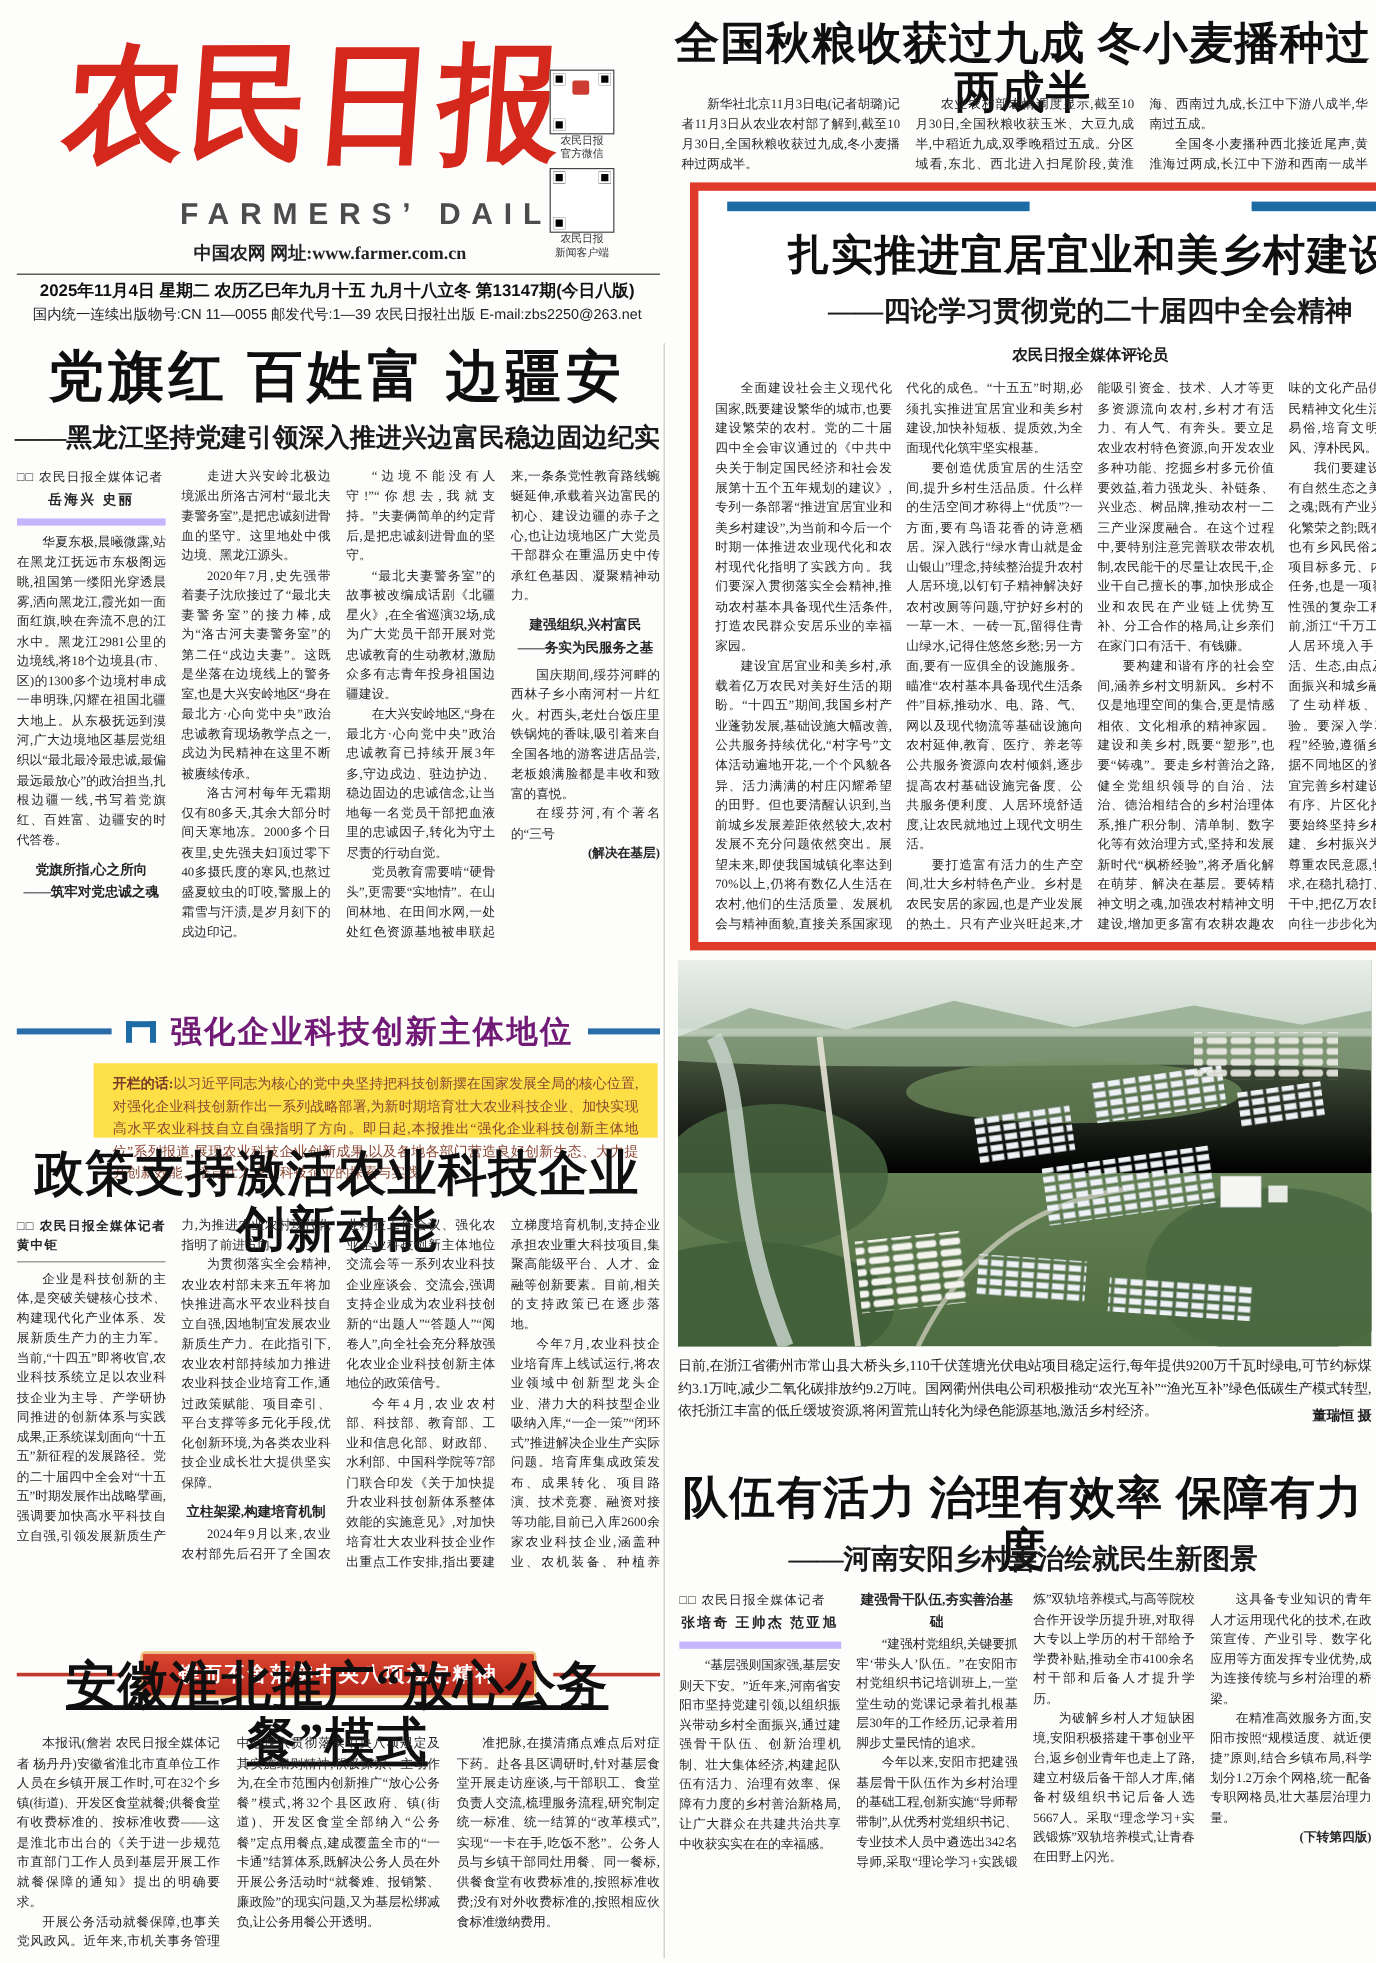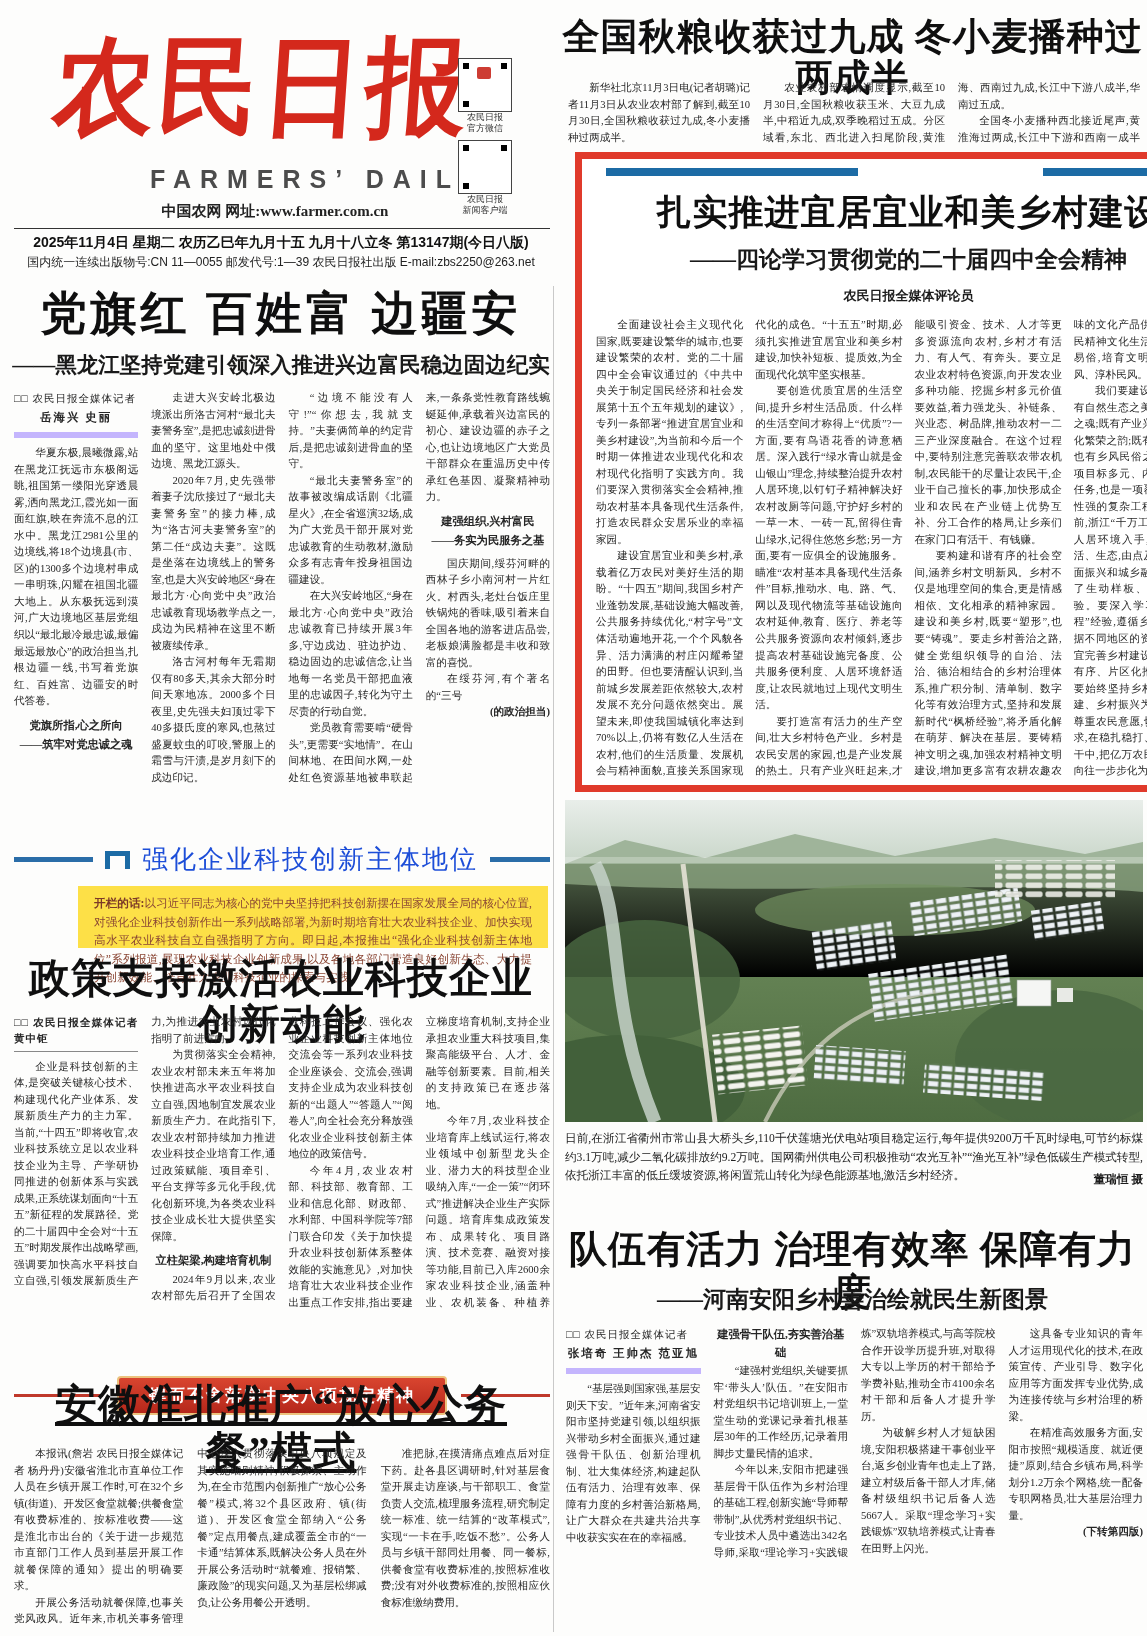--- a/index.html
+++ b/index.html
@@ -41,21 +41,21 @@
   .cols p.bylone{text-indent:0;font-family:"Liberation Sans",sans-serif;font-size:10.5px;border-bottom:1px solid #888;
                padding-bottom:4px;margin-bottom:7px;letter-spacing:1px;font-weight:bold;}
   
   .redbox{border:7px solid #e03a2b;background:#fff;box-sizing:border-box;}
   .bluebar{position:absolute;height:8px;background:#1c6ba5;top:9px;}
   .ed-byline{text-align:center;font-weight:bold;font-size:13px;font-family:"Liberation Sans",sans-serif;}
   
   .banner-row{display:flex;align-items:center;gap:12px;}
   .bline{flex:1;height:5px;background:#2a6da8;}
   .cicon{width:15px;height:13px;border:5px solid #1c6ba5;border-bottom:none;display:inline-block;}
-  .banner-title{font-weight:400;font-size:26px;color:#1d4ed8;letter-spacing:2px;white-space:nowrap;
+  .banner-title{font-weight:700;font-size:26px;color:#701a75;letter-spacing:2px;white-space:nowrap;
                 font-family:"Liberation Sans",sans-serif;}
   .pinkbox{background:#fde047;color:#8a4634;font-size:11.6px;line-height:1.6;text-align:justify;
            padding:9px 16px;box-sizing:border-box;}
   .pinkbox b{color:#7c3a28;}
   
   .ribbon-row{display:flex;align-items:center;gap:14px;margin-top:42px;}
   .rline{flex:1;height:3px;background:#c0392b;}
   .ribbon{position:relative;background:linear-gradient(180deg,#d9452f,#b5271b);color:#fff;font-weight:bold;
           font-size:17px;letter-spacing:2px;padding:6px 30px;border:2px solid #ecc27d;border-radius:4px;
           font-family:"Liberation Sans",sans-serif;white-space:nowrap;}
@@ -137,21 +137,21 @@
       <p>2020年7月,史先强带着妻子沈欣接过了“最北夫妻警务室”的接力棒,成为“洛古河夫妻警务室”的第二任“戍边夫妻”。这既是坐落在边境线上的警务室,也是大兴安岭地区“身在最北方·心向党中央”政治忠诚教育现场教学点之一,戍边为民精神在这里不断被赓续传承。</p>
       <p>洛古河村每年无霜期仅有80多天,其余大部分时间天寒地冻。2000多个日夜里,史先强夫妇顶过零下40多摄氏度的寒风,也熬过盛夏蚊虫的叮咬,警服上的霜雪与汗渍,是岁月刻下的戍边印记。</p>
       <p>“边境不能没有人守!”“你想去,我就支持。”夫妻俩简单的约定背后,是把忠诚刻进骨血的坚守。</p>
       <p>“最北夫妻警务室”的故事被改编成话剧《北疆星火》,在全省巡演32场,成为广大党员干部开展对党忠诚教育的生动教材,激励众多有志青年投身祖国边疆建设。</p>
       <p>在大兴安岭地区,“身在最北方·心向党中央”政治忠诚教育已持续开展3年多,守边戍边、驻边护边、稳边固边的忠诚信念,让当地每一名党员干部把血液里的忠诚因子,转化为守土尽责的行动自觉。</p>
       <p>党员教育需要啃“硬骨头”,更需要“实地情”。在山间林地、在田间水网,一处处红色资源基地被串联起来,一条条党性教育路线蜿蜒延伸,承载着兴边富民的初心、建设边疆的赤子之心,也让边境地区广大党员干部群众在重温历史中传承红色基因、凝聚精神动力。</p>
       <p class="sub">建强组织,兴村富民</p>
       <p class="sub2">——务实为民服务之基</p>
       <p>国庆期间,绥芬河畔的西林子乡小南河村一片红火。村西头,老灶台饭庄里铁锅炖的香味,吸引着来自全国各地的游客进店品尝,老板娘满脸都是丰收和致富的喜悦。</p>
       <p>在绥芬河,有个著名的“三号</p>
-      <p class="turn">(的政治担当)</p>
+      <p class="turn">(解决在基层)</p>
     </div>
 
   <div class="abs banner-row" style="left:14px;top:842px;width:536px;">
     <div class="bline"></div>
     <span class="cicon"></span>
     <span class="banner-title">强化企业科技创新主体地位</span>
     <div class="bline" style="max-width:60px;"></div>
   </div>
   <div class="abs pinkbox" style="left:78px;top:886px;width:470px;height:62px;">
     <b>开栏的话:</b><span>以习近平同志为核心的党中央坚持把科技创新摆在国家发展全局的核心位置,对强化企业科技创新作出一系列战略部署,为新时期培育壮大农业科技企业、加快实现高水平农业科技自立自强指明了方向。即日起,本报推出“强化企业科技创新主体地位”系列报道,展现农业科技企业创新成果,以及各地各部门营造良好创新生态、大力提升创新效能、培育壮大农业科技企业的探索与实践。</span>

